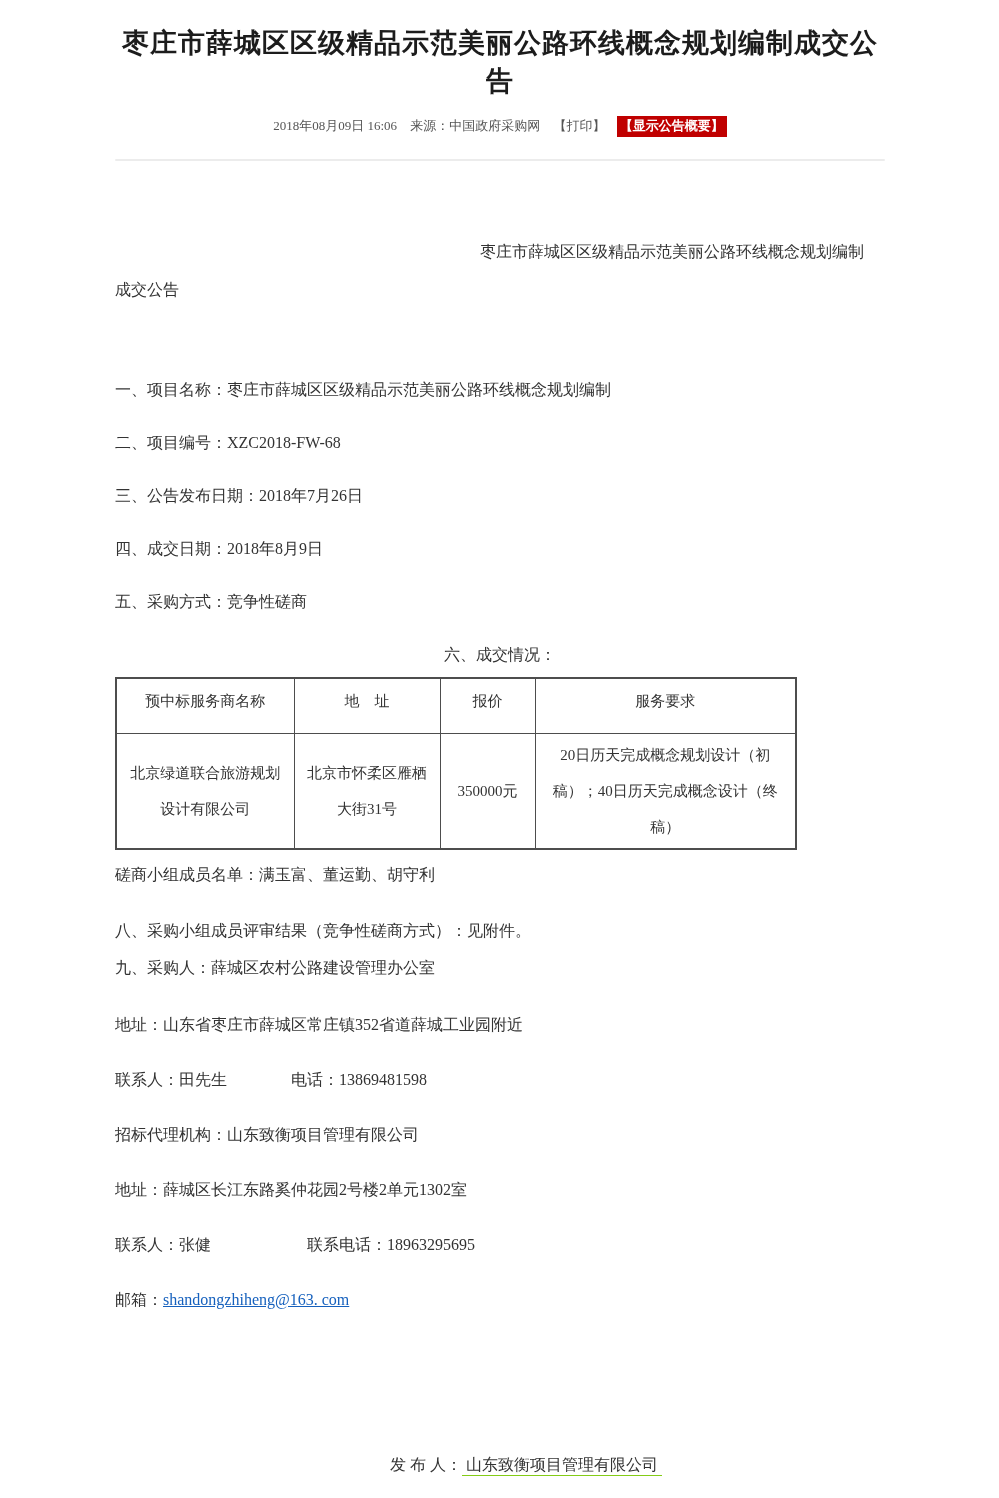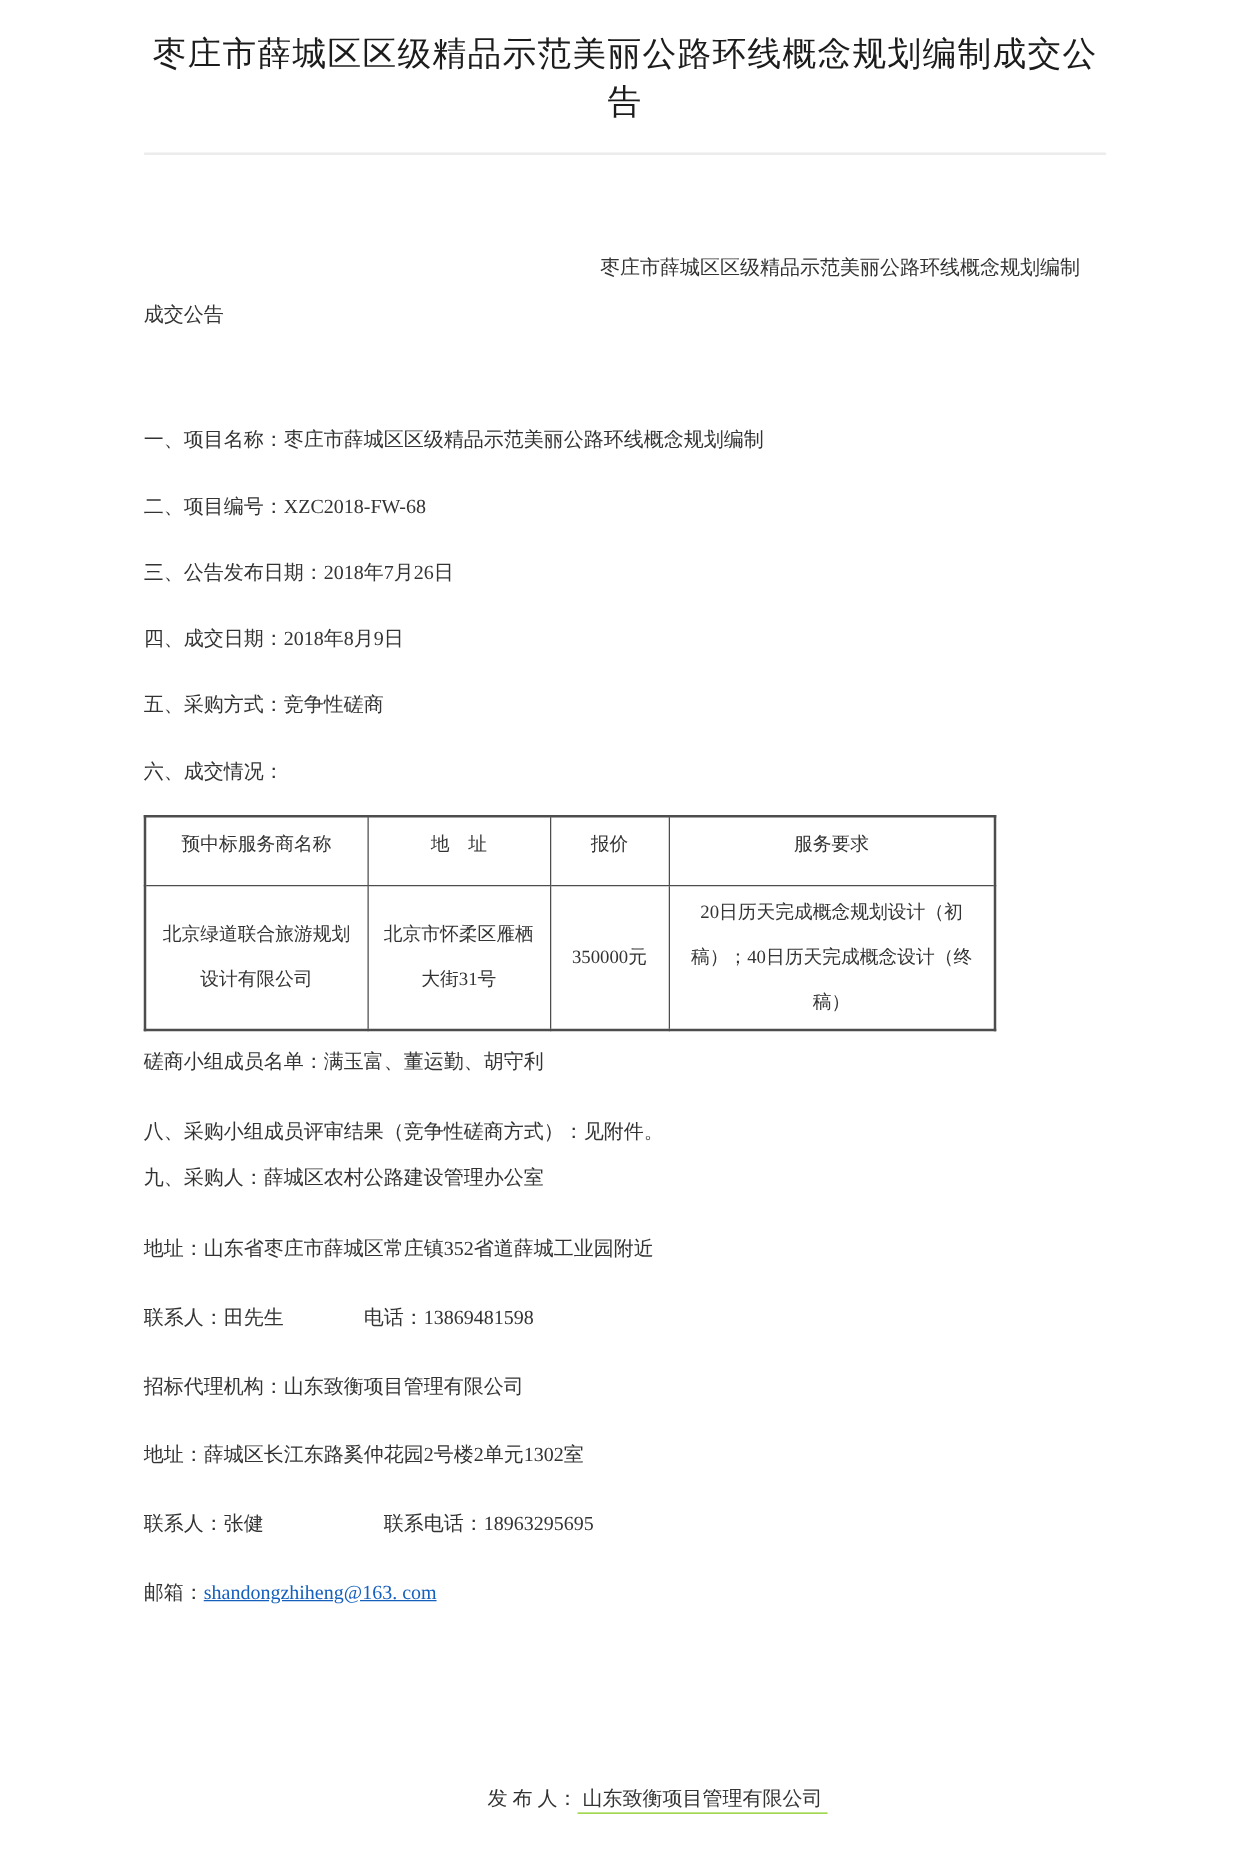--- a/index.html
+++ b/index.html
@@ -18,21 +18,21 @@
     font-family: "Liberation Serif", "DejaVu Serif", serif;
     color: #333333;
     overflow: hidden;
   }
   .content { padding: 24px 114px 0 115px; }
 
   .doc-title {
     margin: 0;
     font-size: 27px;
     line-height: 38px;
-    font-weight: 400;
+    font-weight: 700;
     text-align: center;
     color: #1c1c1c;
     letter-spacing: 1px;
   }
 
   .meta {
     margin-top: 16px;
     text-align: center;
     font-size: 13px;
     color: #555555;
@@ -61,21 +61,21 @@
   .intro .l1 { margin-left: 365px; }
   .intro .l2 { margin-left: 0; }
 
   .items { margin-top: 70px; }
   .para {
     font-size: 16px;
     line-height: 21px;
     margin: 0 0 32px 0;
     white-space: pre-wrap;
   }
-  .items .para:last-child { margin-bottom: 24px; }
+  .items .para:last-child { margin-bottom: 12px; text-align: center; }
 
   table.award {
     width: 680px;
     border-collapse: collapse;
     border: 2px solid var(--border-gray);
     table-layout: fixed;
   }
   table.award th, table.award td {
     border: 1px solid var(--border-gray);
     text-align: center;
@@ -122,20 +122,26 @@
   }
 </style>
 </head>
 <body>
 
 <div class="page">
   <div class="content">
 
     <h1 class="doc-title">枣庄市薛城区区级精品示范美丽公路环线概念规划编制成交公告</h1>
 
+    <div class="meta">
+      <span class="m-datetime">2018年08月09日 16:06</span>
+      <span class="m-source">来源：中国政府采购网</span>
+      <span class="m-print">【打印】</span>
+      <span class="m-badge">【显示公告概要】</span>
+    </div>
 
     <div class="divider"></div>
 
     <div class="intro">
       <div class="l1">枣庄市薛城区区级精品示范美丽公路环线概念规划编制</div>
       <div class="l2">成交公告</div>
     </div>
 
     <div class="items">
       <p class="para">一、项目名称：枣庄市薛城区区级精品示范美丽公路环线概念规划编制</p>

